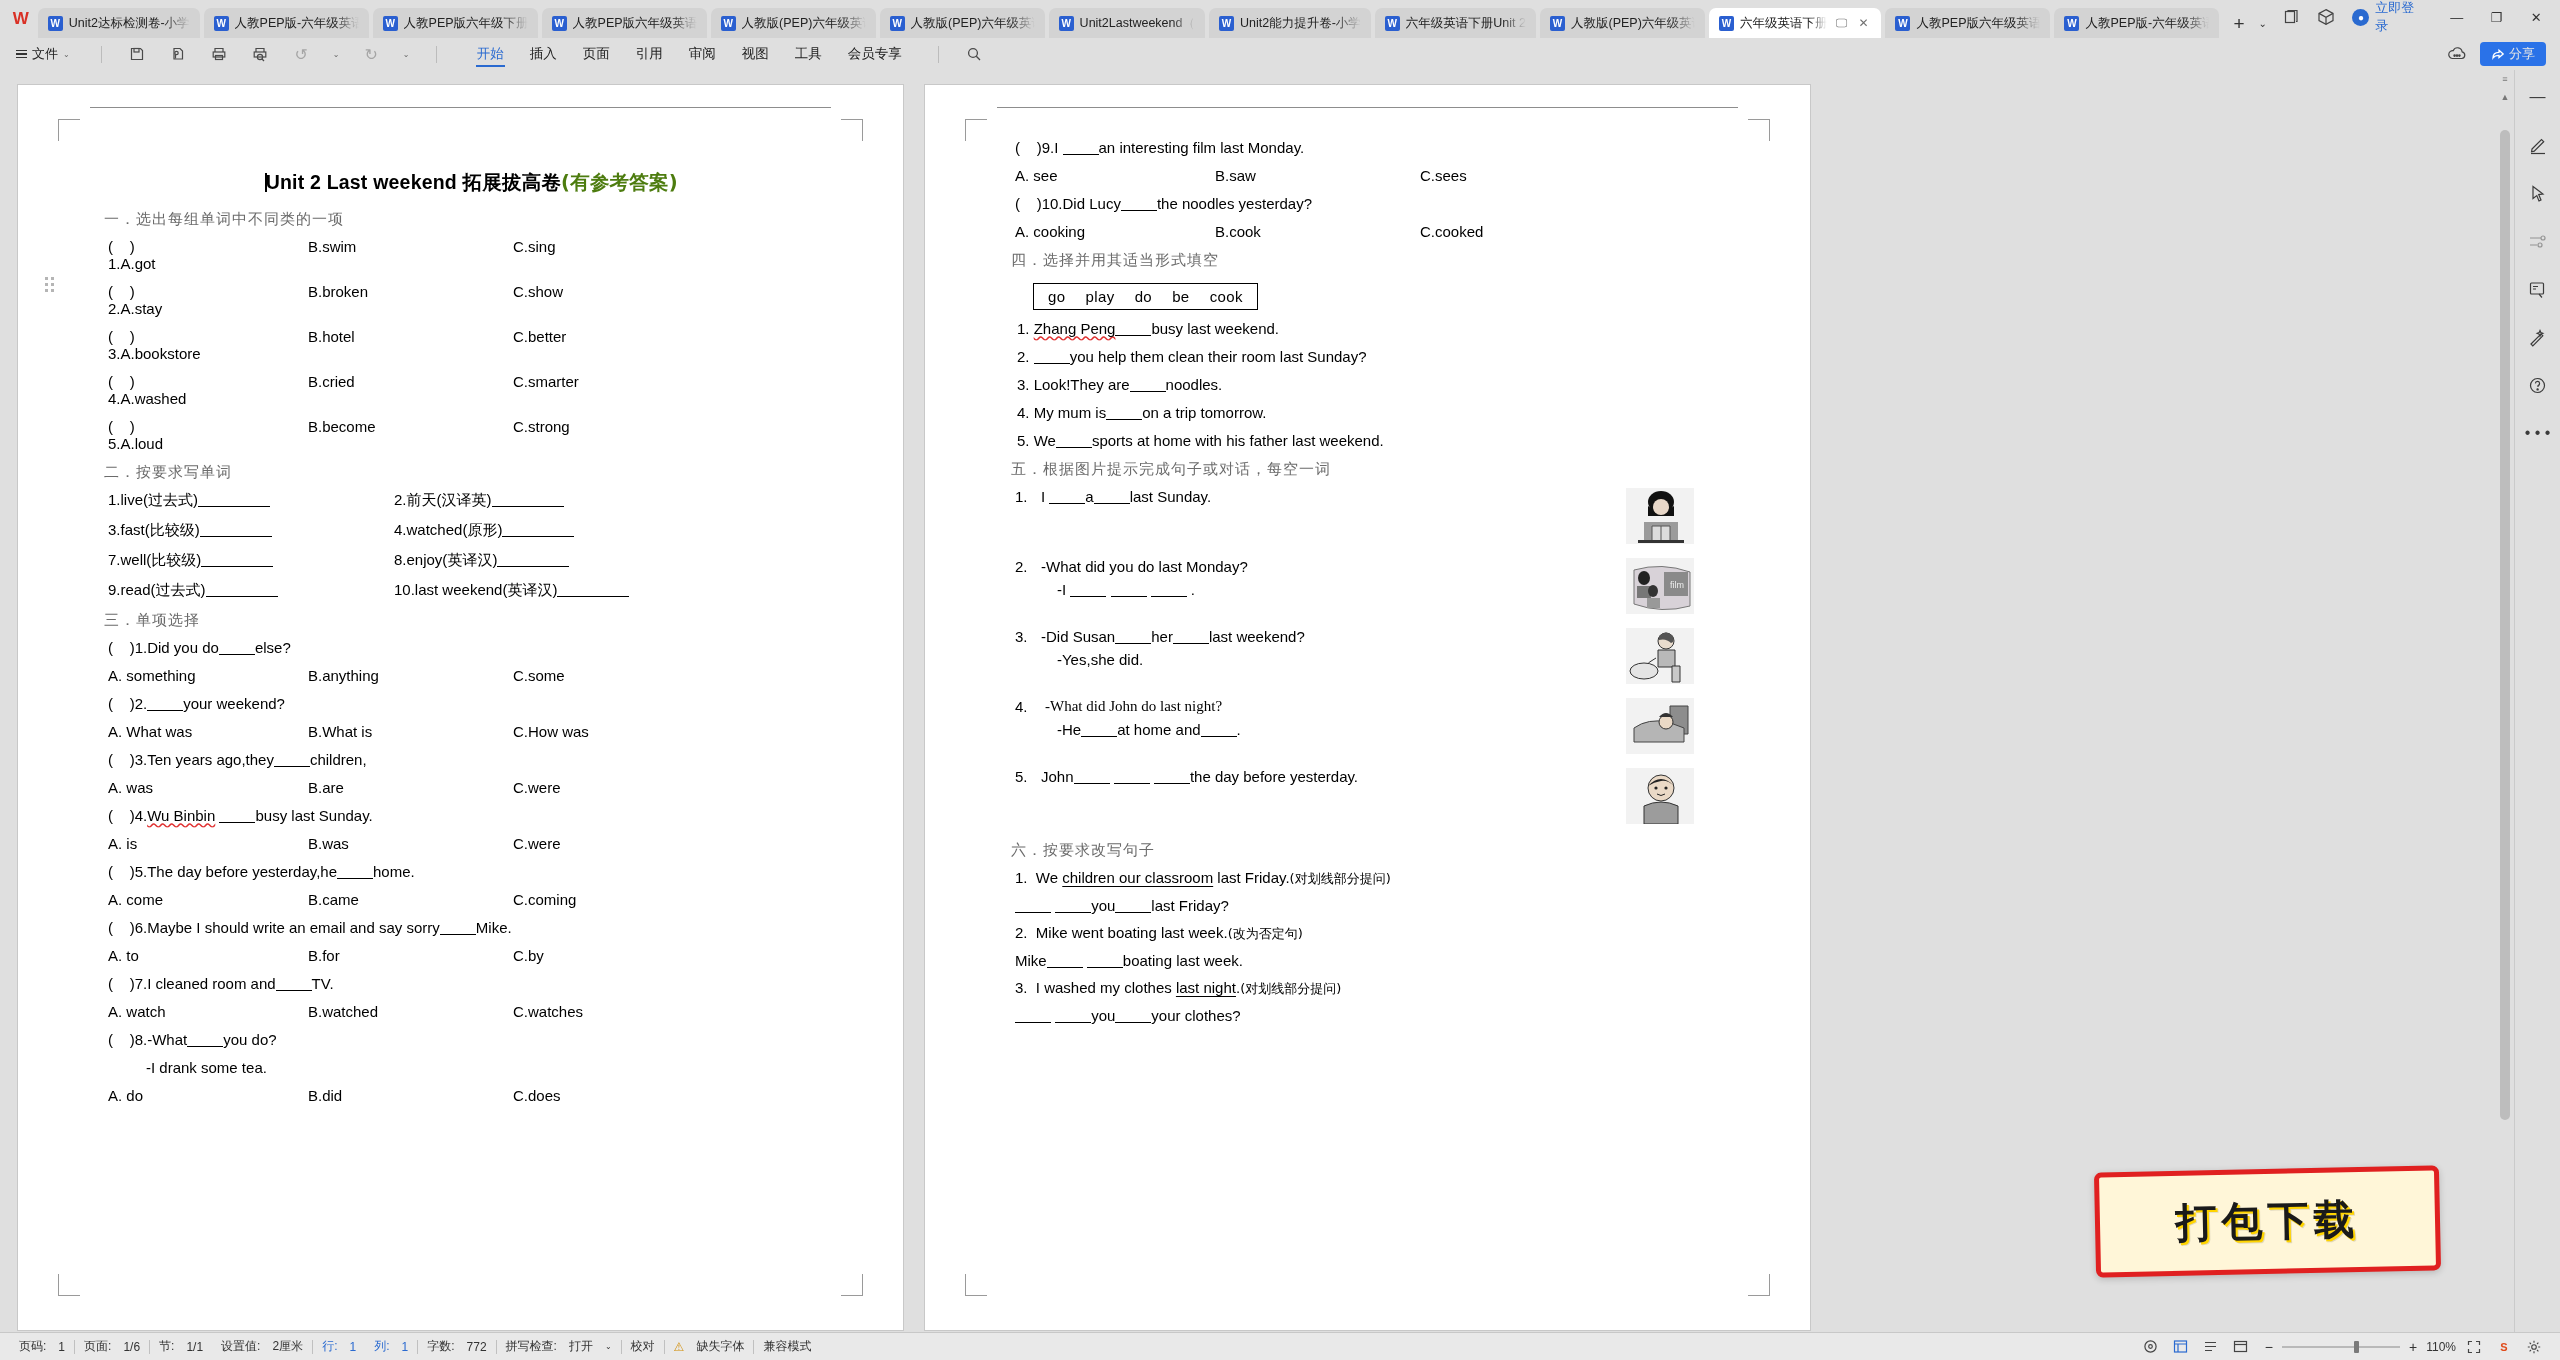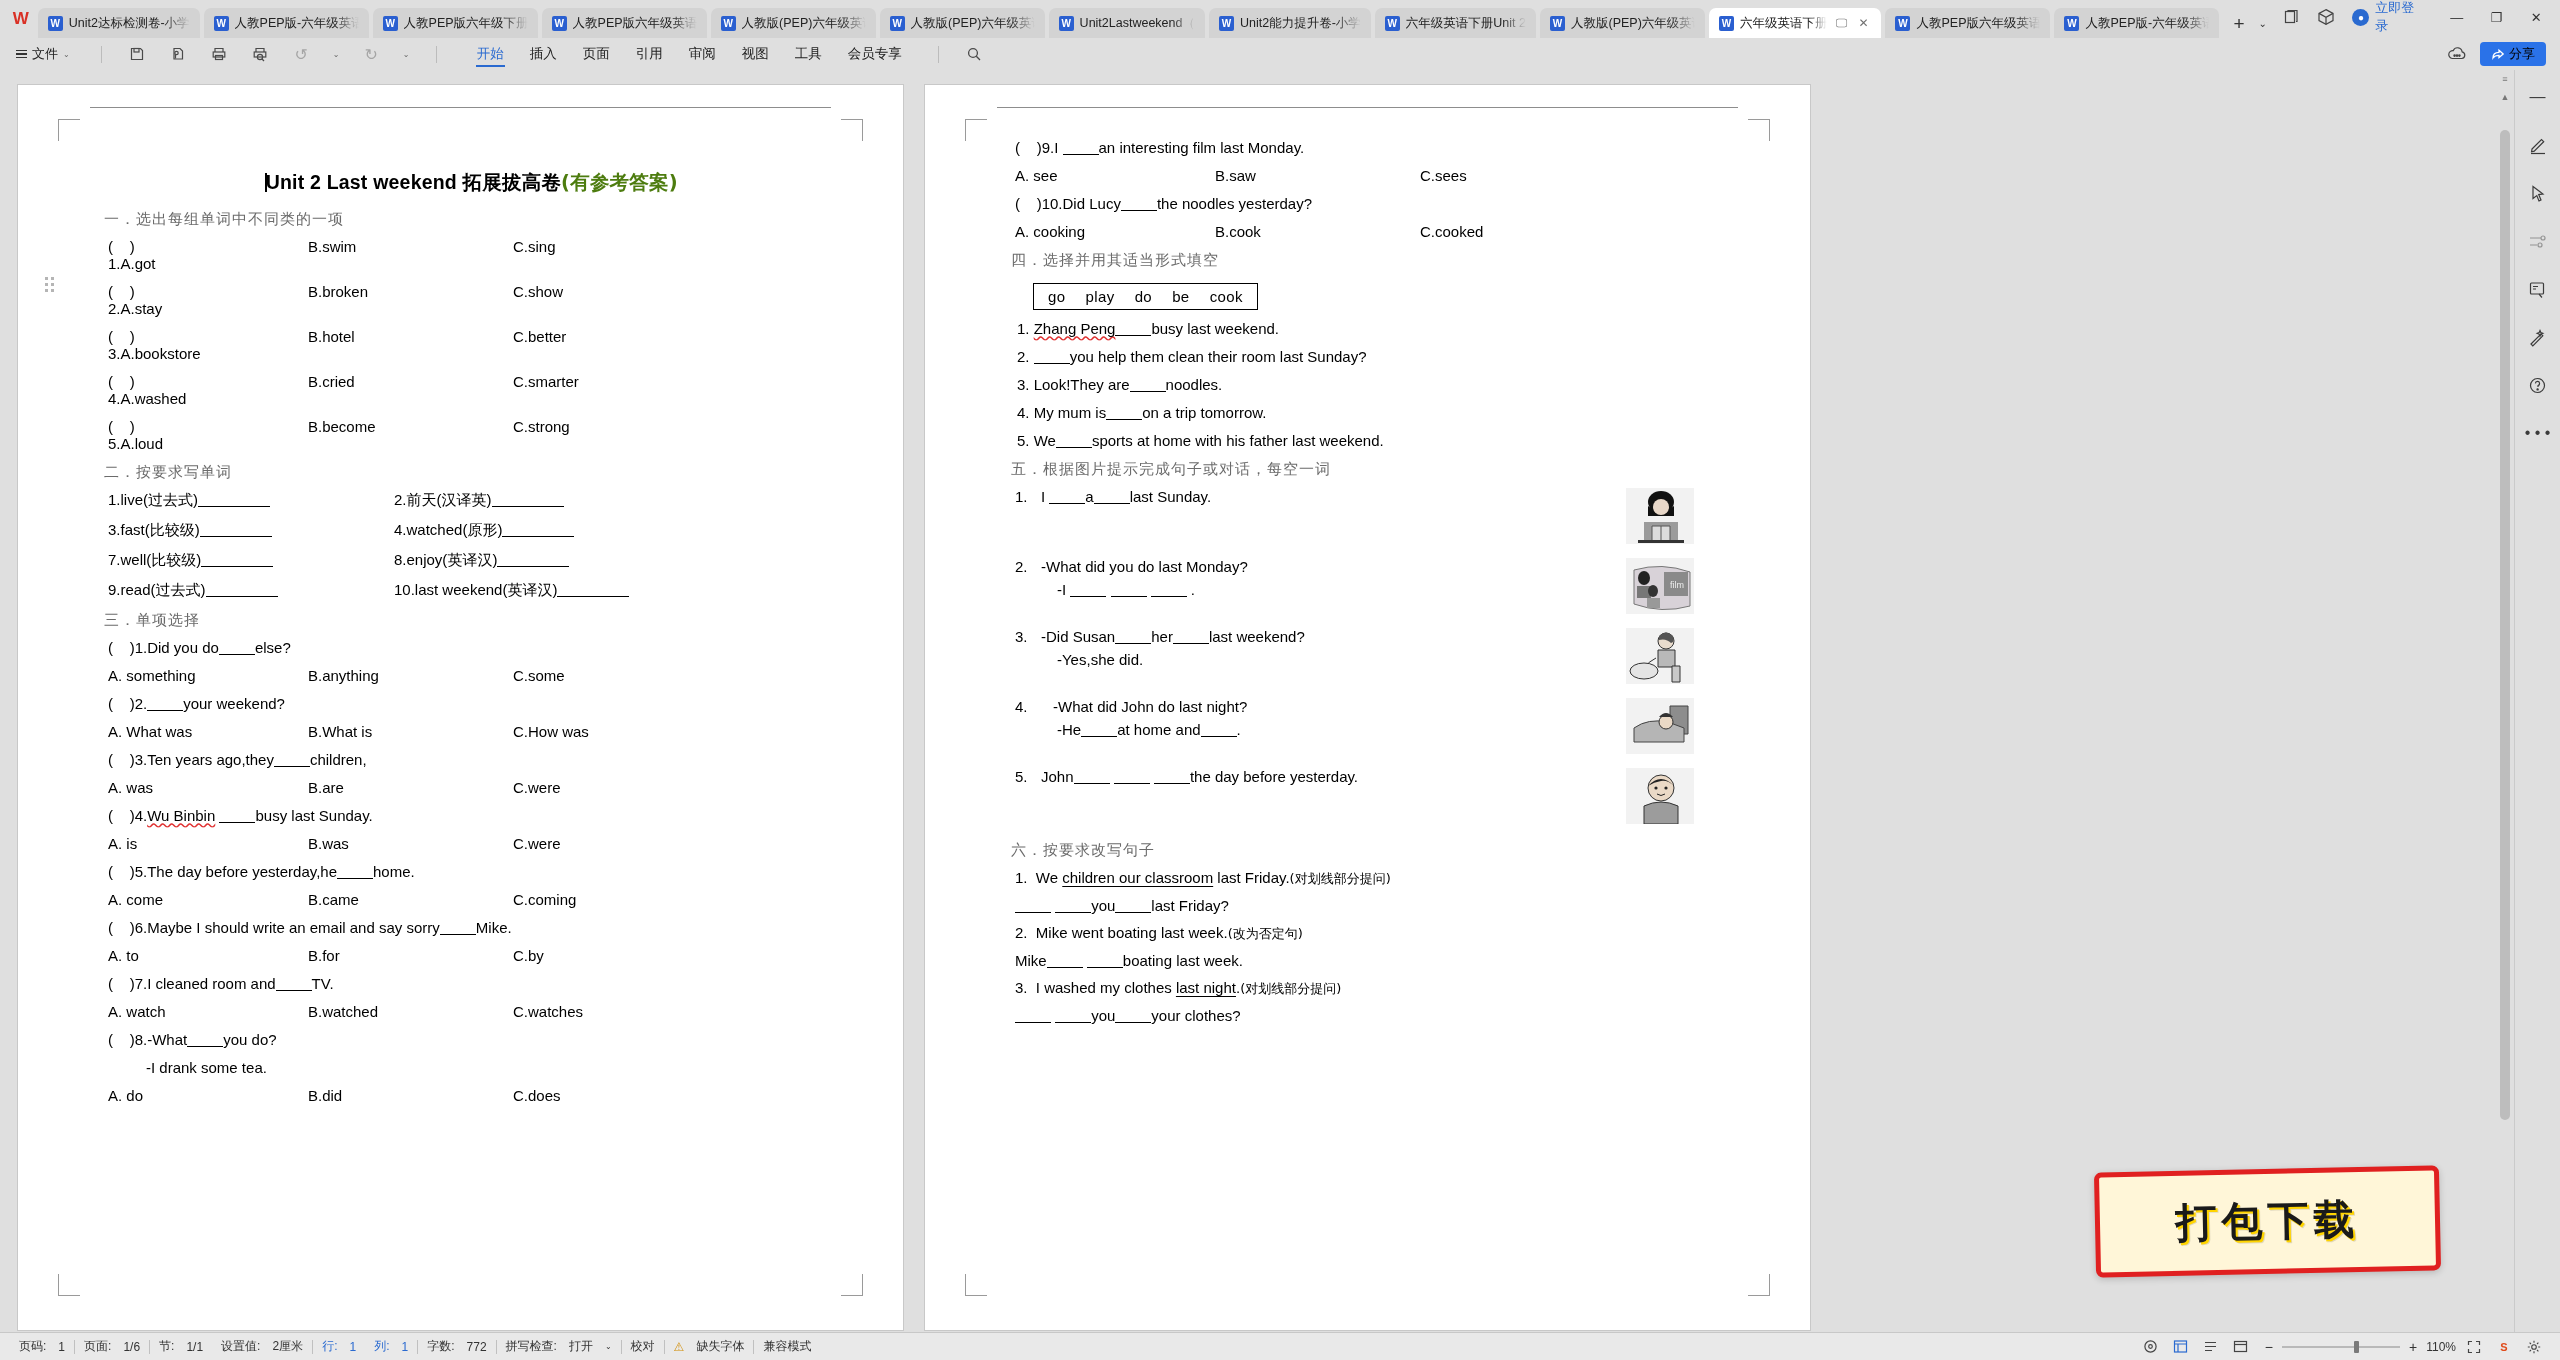--- a/index.html
+++ b/index.html
@@ -73,21 +73,21 @@
     font-size:13.5px;color:#222;padding:0 13px;height:30px;
     display:flex;align-items:center;position:relative;
   }
   .menu.active{color:#2a6ad0;}
   .menu.active::after{
     content:"";position:absolute;bottom:2px;left:12px;right:12px;height:2px;background:#2a6ad0;
   }
   .ribbon-right{margin-left:auto;display:flex;align-items:center;gap:10px;padding-right:6px;}
   .cloud-ico{width:26px;height:24px;display:flex;align-items:center;justify-content:center;color:#444;}
   .share-btn{
-    background:#2a72e8;color:#000000;border-radius:4px;height:24px;
+    background:#2a72e8;color:#e5e5e5;border-radius:4px;height:24px;
     display:flex;align-items:center;gap:4px;padding:0 11px;font-size:13px;
   }
 
   
   .workspace{
     position:relative;height:calc(1360px - 38px - 32px - 28px);
     background:#dfdfdf;overflow:hidden;display:flex;
   }
   .doc-scroll{flex:1 1 auto;position:relative;overflow:hidden;}
   .pages{display:flex;gap:22px;padding-top:15px;padding-left:18px;}
@@ -603,21 +603,21 @@
                     <path d="M32 22h17v17H32z" fill="#b9b9b9" stroke="#333"></path>
                     <path d="M30 30q-8 4-11 9" stroke="#333" fill="none"></path>
                     <ellipse cx="18" cy="43" rx="14" ry="8" fill="#e4e4e4" stroke="#333"></ellipse>
                     <path d="M46 38h8v16h-8z" fill="#c9c9c9" stroke="#333"></path>
                   </svg></div>
               </div>
               <div style="position: relative; min-height: 62px; margin-bottom: 8px;">
                 <div style="display:flex;">
                   <span style="width:26px;flex:0 0 26px;font-size:15px;margin-left:10px;">4.</span>
                   <div style="flex:1;">
-                    <div class="q" style="margin-left:12px;margin-bottom:6px;">-What did John do last night?</div>
+                    <div class="q" style="margin-left:4px;margin-bottom:6px;font-family:Liberation Serif, serif;">-What did John do last night?</div>
                     <div class="q" style="margin-left:16px;margin-bottom:6px;">-He<span class="blankline bl-s"></span>at home and<span class="blankline bl-s"></span>.</div>
                   </div>
                 </div>
                 <div class="pic" style="top:0;"><svg viewBox="0 0 70 58" width="70" height="58">
                     <rect width="70" height="58" fill="#f2f2f2"></rect>
                     <path d="M44 8h18v28H44z" fill="#8d8d8d" stroke="#444"></path>
                     <path d="M8 30q14-10 34-6l16 6v14H8z" fill="#b5b5b5" stroke="#444"></path>
                     <circle cx="40" cy="24" r="7" fill="#ead9c6" stroke="#333"></circle>
                     <path d="M33 19q7-8 14 0" fill="#333"></path>
                   </svg></div>

